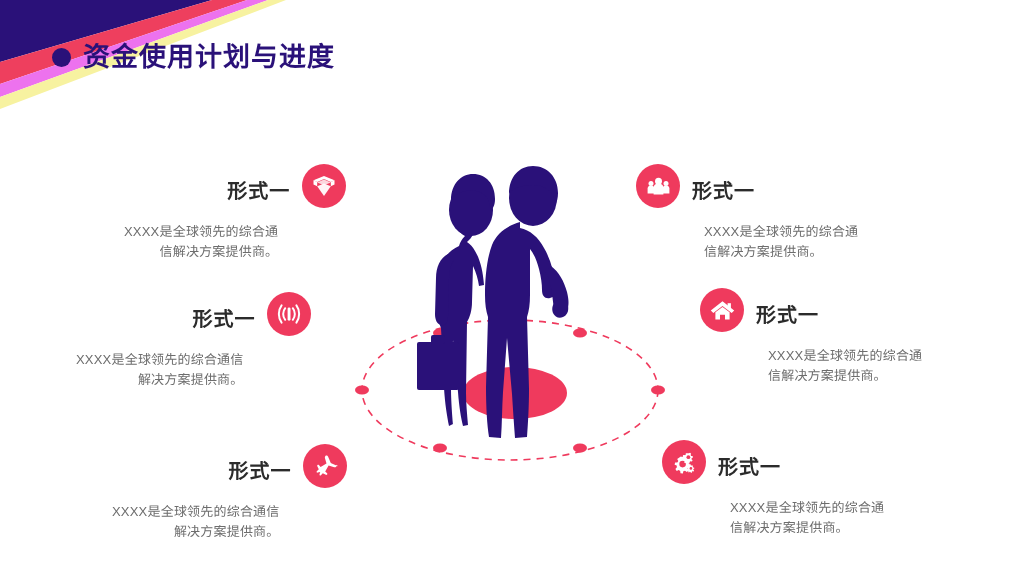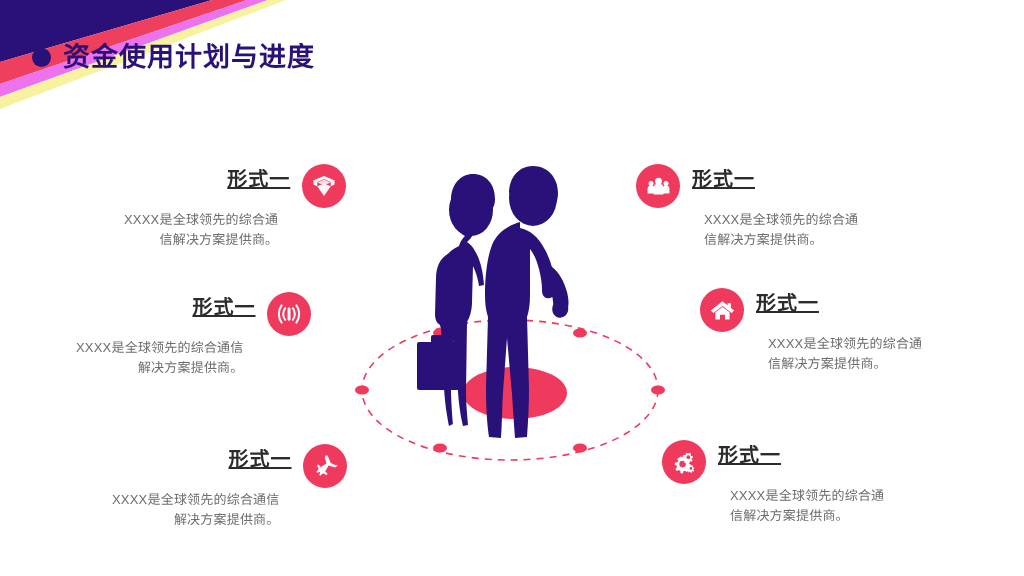--- a/index.html
+++ b/index.html
@@ -11,37 +11,37 @@
     overflow:hidden;
     position:relative;
   }
   .slide{position:absolute;inset:0;background:#fff;overflow:hidden;}
 
   
   .corner{position:absolute;top:0;left:0;width:300px;height:120px;overflow:hidden;pointer-events:none;}
   .corner svg{display:block;}
 
   
-  .header{position:absolute;left:32px;top:26px;display:flex;align-items:center;gap:12px;z-index:6;}
+  .header{position:absolute;left:52px;top:26px;display:flex;align-items:center;gap:12px;z-index:6;}
   .header .bullet{width:19px;height:19px;border-radius:50%;background:#2a1179;flex:0 0 auto;}
   .header .title{
     font-size:27px;font-weight:bold;color:#2a1179;
     letter-spacing:1px;line-height:1;white-space:nowrap;
   }
 
   
   .stage{position:absolute;left:355px;top:150px;width:310px;height:330px;}
   .stage svg{position:absolute;left:0;top:0;}
 
   
   .feat{position:absolute;display:flex;align-items:flex-start;}
   .feat .txt{display:flex;flex-direction:column;}
   .feat .ftitle{
     font-size:20px;font-weight:bold;color:#2b2b2b;
-    line-height:1.15;letter-spacing:1px;margin:4px 0 7px 0;white-space:nowrap;text-decoration:underline;
+    line-height:1.15;letter-spacing:1px;margin:16px 0 7px 0;white-space:nowrap;
   }
   .feat .fbody{
     font-size:13px;color:#6d6d6d;line-height:1.55;letter-spacing:.2px;
     margin:12px;white-space:pre-line;
   }
   .feat.left  { flex-direction:row; }
   .feat.left .txt{align-items:flex-end;text-align:right;}
   .feat.left .ico{margin-left:12px;}
   .feat.right .txt{align-items:flex-start;text-align:left;}
   .feat.right .ico{margin-right:12px;}

